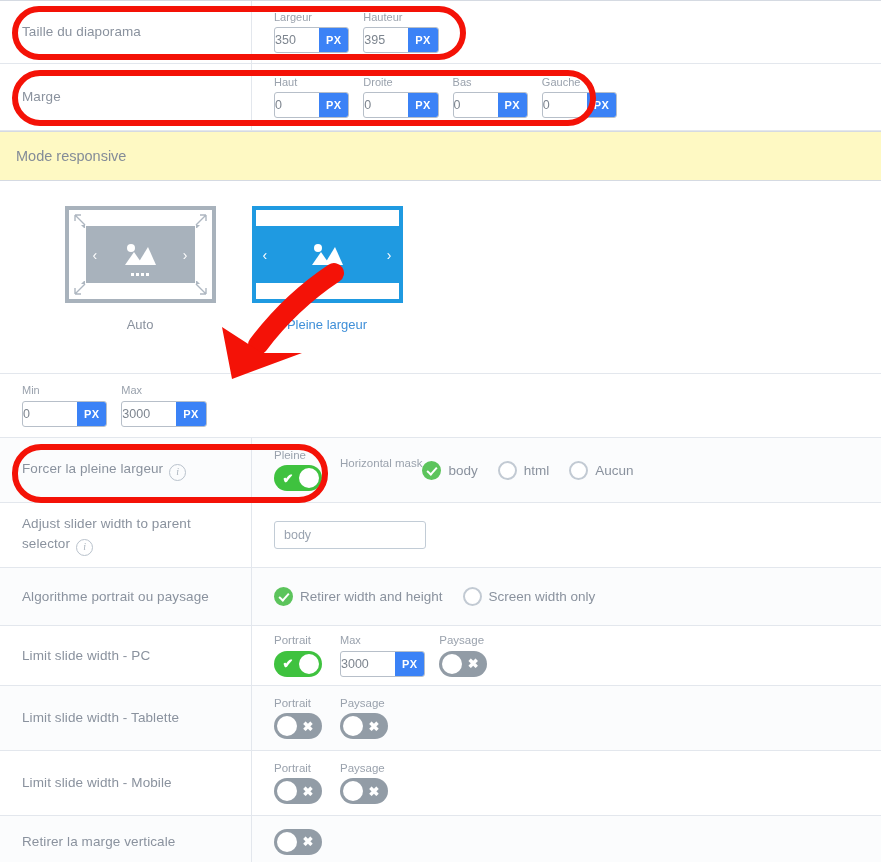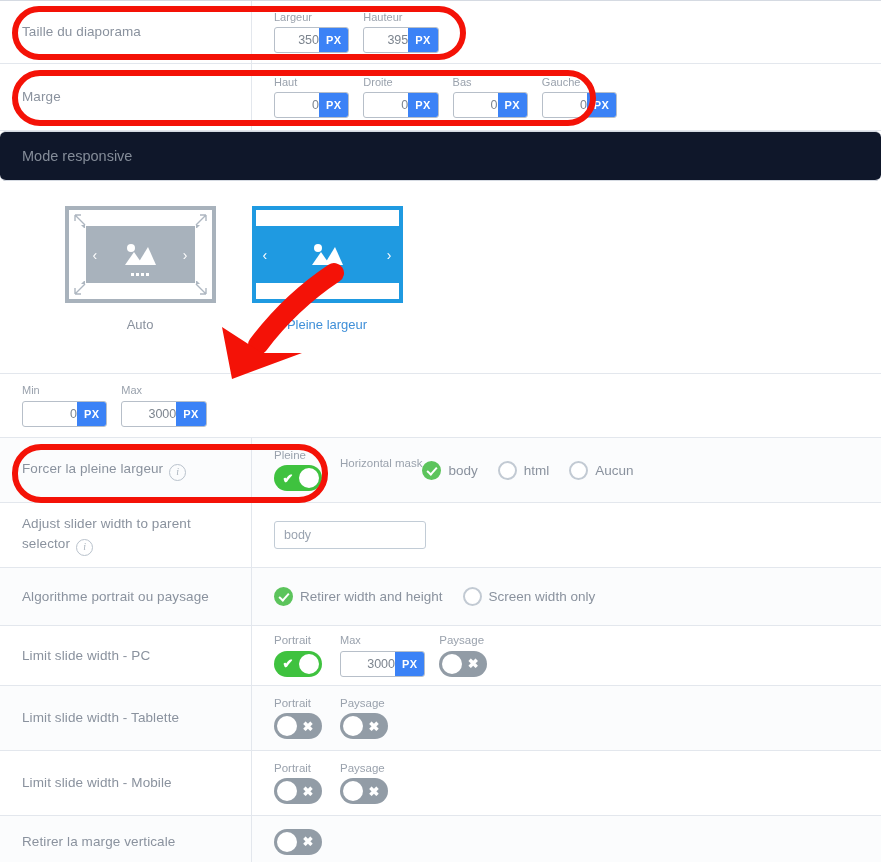--- a/index.html
+++ b/index.html
@@ -48,30 +48,29 @@
     box-sizing: border-box;
     padding: 0 0 0 22px;
     display: flex;
     align-items: center;
   }
   .label-inner { display: block; }
 
   
   .section-header {
     height: 50px;
-    background: #0f172a;
+    background: #fef9c3;
     border-top: 1px solid #d5dae2;
     border-bottom: 1px solid #d5dae2;
     display: flex;
     align-items: center;
-    padding-left: 22px;
+    padding-left: 16px;
     color: #848c98;
     font-size: 14.5px;
     box-sizing: border-box;
-    border-radius: 6px;
   }
 
   
   .field-group { display: flex; flex-direction: column; margin-right: 14px; }
   .field-label {
     color: #9aa2ad;
     font-size: 11px;
     margin-bottom: 4px;
     line-height: 1.1;
   }
@@ -83,21 +82,21 @@
     border-radius: 3px;
     overflow: hidden;
     background: #ffffff;
     box-sizing: border-box;
   }
   .num-field input {
     border: 0;
     outline: none;
     background: transparent;
     width: 44px;
-    text-align: right;
+    text-align: left;
     font-family: "Liberation Sans", sans-serif;
     font-size: 12.5px;
     color: #7d858f;
     padding: 0;
   }
   .num-field .unit {
     background: #3b82f6;
     color: #ffffff;
     font-size: 11px;
     font-weight: bold;

